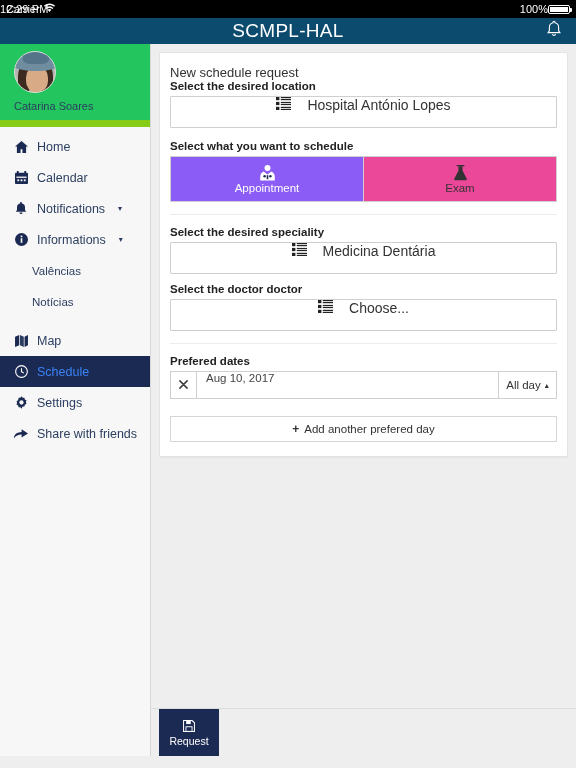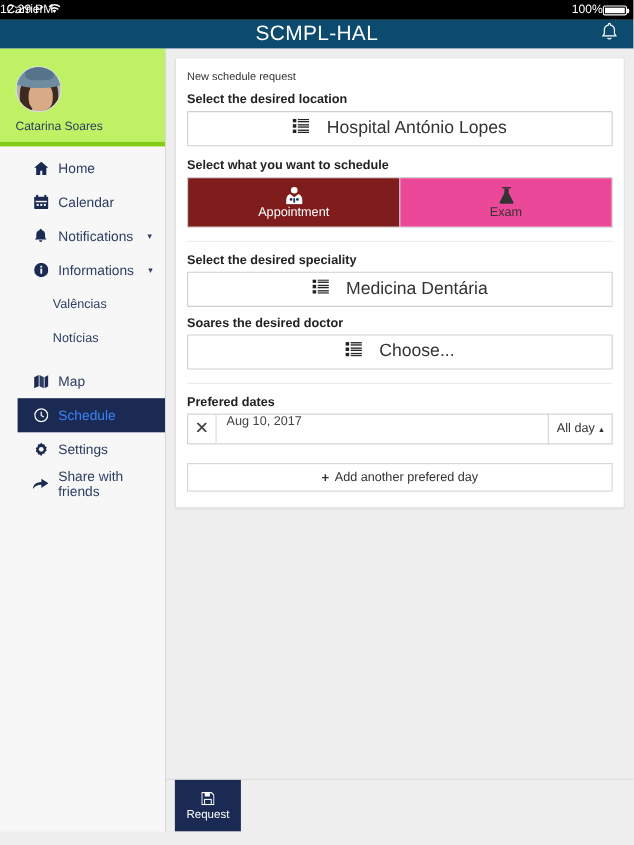--- a/index.html
+++ b/index.html
@@ -57,22 +57,22 @@
   
   #shell { display: flex; height: 712px; width: 576px; }
 
   
   #sidebar {
     width: 151px; background: #f7f7f7;
     border-right: 1px solid #d8d8d8;
     display: flex; flex-direction: column;
   }
   #profile {
-    padding: 16px 0 8px 0; background: #bef264;
-    border-bottom: 4px solid #84cc16;
+    padding: 7px 0 8px 0; background: #22c55e;
+    border-bottom: 7px solid #84cc16;
     padding-left: 14px;
   }
   #avatar {
     width: 42px; height: 42px; border-radius: 50%;
     overflow: hidden; position: relative;
     background: linear-gradient(#9fb7c9, #c9b39b);
     border: 1px solid #dcdcdc;
   }
   #avatar .hat {
     position: absolute; left: -4px; top: 2px; width: 50px; height: 17px;
@@ -90,21 +90,21 @@
     position: absolute; left: 3px; top: 13px; width: 12px; height: 29px;
     background: #3c2a20; border-radius: 40% 10% 30% 40%;
   }
   #avatar .hair-r {
     position: absolute; right: 2px; top: 13px; width: 12px; height: 29px;
     background: #3c2a20; border-radius: 10% 40% 40% 30%;
   }
   #profile-name {
     margin-top: 7px; font-size: 11px; color: #2c3e60;
   }
-  .nav-list { padding: 4px 0 0 0; margin-left: 16px; }
+  .nav-list { padding: 4px 0 0 0; }
   .nav-item {
     display: flex; align-items: center;
     height: 31px; padding-left: 14px;
     font-size: 12.5px; color: #2c3e60;
     gap: 9px;
   }
   .nav-item.active { background: #1b2a52; color: #3b82f6; }
   .nav-item .nav-ico {
     width: 14px; display: inline-flex; align-items: center; justify-content: center;
     flex: 0 0 14px;
@@ -124,43 +124,43 @@
     display: flex; flex-direction: column;
     overflow: hidden;
   }
   #content { flex: 1; padding: 8px 8px 0 8px; overflow: hidden; }
   #card {
     background: #fff; border: 1px solid #e3e3e3;
     border-radius: 2px; padding: 12px 10px 14px 10px;
     box-shadow: 0 1px 1px rgba(0,0,0,.04);
   }
   #card-title {
-    font-size: 10px; color: #333; font-weight: 400; margin-bottom: 9px;
+    font-size: 13px; color: #333; font-weight: 400; 
   }
   .field-label {
     font-size: 11.5px; font-weight: bold; color: #222; margin-bottom: 4px;
   }
   .select-box {
     border: 1px solid #cfcfcf; background: #fff;
-    height: 32px; display: flex; align-items: center; justify-content: center;
-    font-size: 16px; color: #333; gap: 16px; border-radius: 1px;
+    height: 32px; display: flex; align-items: flex-start; justify-content: center;
+    font-size: 14px; color: #333; gap: 16px; border-radius: 1px;
   }
   .select-box .list-ico { flex: 0 0 auto; }
   .spacer-12 { height: 12px; }
   .spacer-9 { height: 9px; }
   hr.sep { border: 0; border-top: 1px solid #ececec; margin: 12px 0 11px 0; }
 
   
   .segmented { display: flex; border: 1px solid #cfcfcf; height: 46px; }
   .seg {
     flex: 1; display: flex; flex-direction: column;
     align-items: center; justify-content: center; gap: 1px;
     font-size: 11.5px; color: #333; background: #ec4899;
   }
-  .seg.selected { background: #7f1d1d; color: #fff; }
+  .seg.selected { background: #8b5cf6; color: #fff; }
   .seg + .seg { border-left: 1px solid #cfcfcf; }
   .seg .seg-ico { height: 17px; display: flex; align-items: flex-end; }
 
   
   .date-row { display: flex; height: 28px; }
   .date-x {
     width: 27px; border: 1px solid #cfcfcf; background: #fff;
     display: flex; align-items: center; justify-content: center;
     font-size: 11px; color: #555;
   }
@@ -412,21 +412,21 @@
               <rect x="4.8" y="6.9" width="10.2" height="1.2" fill="#222"></rect>
               <rect x="4.8" y="9.8" width="10.2" height="1.2" fill="#222"></rect>
               <rect x="4.8" y="11.8" width="10.2" height="1.2" fill="#222"></rect>
             </svg>
           </span>
           <span>Medicina Dentária</span>
         </div>
 
         <div class="spacer-9"></div>
 
-        <div class="field-label">Soares the desired doctor</div>
+        <div class="field-label">Select the doctor doctor</div>
         <div class="select-box">
           <span class="list-ico">
             <svg width="15" height="13" viewBox="0 0 15 13">
               <rect x="0" y="0" width="3.4" height="3.2" fill="#222"></rect>
               <rect x="0" y="4.9" width="3.4" height="3.2" fill="#222"></rect>
               <rect x="0" y="9.8" width="3.4" height="3.2" fill="#222"></rect>
               <rect x="4.8" y="0" width="10.2" height="1.2" fill="#222"></rect>
               <rect x="4.8" y="2" width="10.2" height="1.2" fill="#222"></rect>
               <rect x="4.8" y="4.9" width="10.2" height="1.2" fill="#222"></rect>
               <rect x="4.8" y="6.9" width="10.2" height="1.2" fill="#222"></rect>

